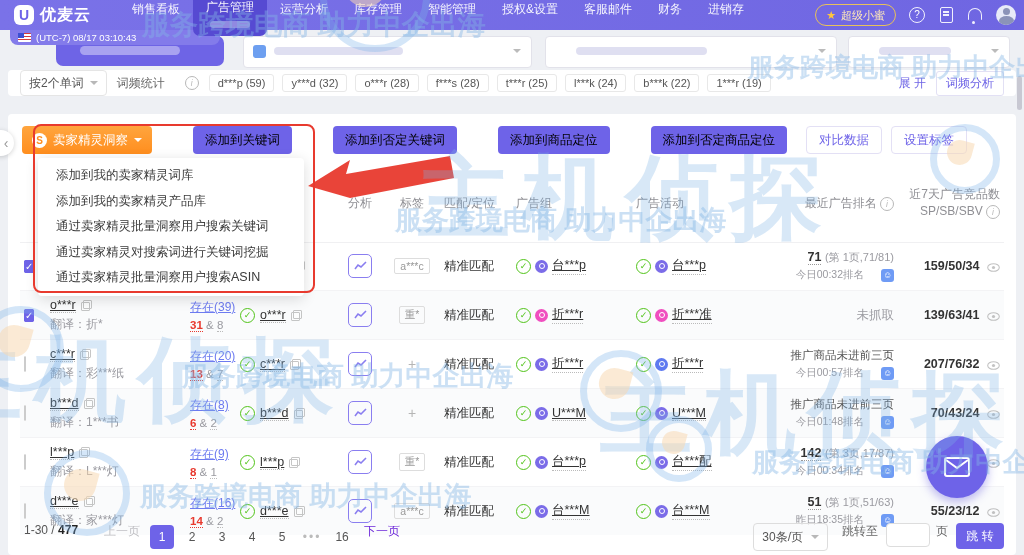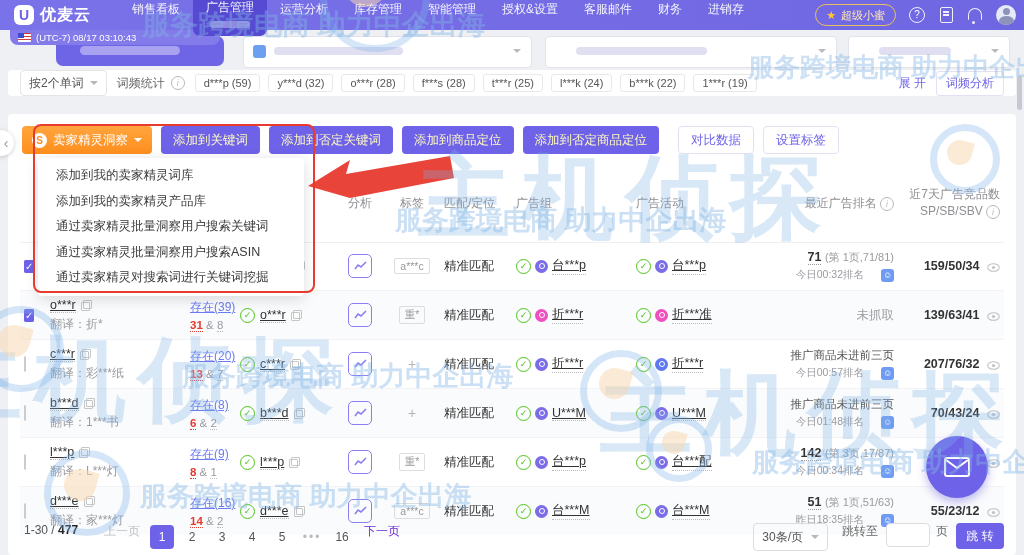--- a/index.html
+++ b/index.html
@@ -39,36 +39,36 @@
   .tb-sel::after{content:"";position:absolute;right:10px;top:12px;border:4px solid transparent;border-top-color:#bbb;}
   .tb-sel .mini-ico{position:absolute;left:9px;top:8px;width:13px;height:13px;border-radius:3px;background:#6d9ff0;}
   .tb-sel.s1{left:243px;width:287px;}
   .tb-sel.s2{left:545px;width:290px;}
   .tb-sel.s3{left:848px;width:160px;}
 
   
   .freq{position:absolute;left:8px;top:70px;width:1008px;height:26px;background:#fff;border-radius:4px;z-index:6;display:flex;align-items:center;gap:10px;padding:0 12px;box-sizing:border-box;}
   .wsel{height:24px;border:1px solid #e5e5e5;border-radius:4px;display:flex;align-items:center;gap:6px;padding:0 8px;font-size:12px;color:#555;cursor:pointer;}
   .caret{border:4px solid transparent;border-top-color:#b8b8b8;margin-top:4px;}
-  .freq-lab{font-size:12px;color:#666;display:flex;align-items:center;gap:6px;}
+  .freq-lab{font-size:12px;color:#666;display:flex;align-items:center;gap:20px;}
   .i-ico{width:12px;height:12px;border:1px solid #b8b8b8;border-radius:50%;color:#b8b8b8;font-size:8.5px;line-height:12px;text-align:center;font-style:italic;}
   .chips{display:flex;gap:8px;}
   .chip{border:1px solid #e8e8e8;border-radius:3px;padding:2px 8px;font-size:11px;color:#555;cursor:pointer;white-space:nowrap;}
   .freq-sp{flex:1;}
   .lnk-btn{color:#6e64e6;font-size:12px;cursor:pointer;white-space:nowrap;}
   .freq-an{border:1px solid #e2e0f4;border-radius:3px;padding:3px 9px;}
 
   
   .card{position:absolute;left:8px;top:114px;width:1008px;height:441px;background:#fff;border-radius:4px;z-index:6;}
   .actions{position:absolute;top:12px;left:14px;right:14px;display:flex;align-items:center;gap:9px;}
   .btn{height:28px;border-radius:4px;font-size:12.5px;display:flex;align-items:center;padding:0 12px;cursor:pointer;white-space:nowrap;box-sizing:border-box;}
   .btn-orange{background:linear-gradient(#ffa53e,#ff8e1e);color:#fff;gap:6px;padding:0 10px;}
   .s-circle{width:15px;height:15px;border-radius:50%;background:#fff;color:#ff8e1e;font-weight:bold;font-size:10px;display:flex;align-items:center;justify-content:center;}
   .wcaret{border:4px solid transparent;border-top-color:#fff;margin-top:4px;}
-  .btn-purple{background:#6e63e8;color:#fef9c3;}
+  .btn-purple{background:#6e63e8;color:#000000;margin-left:32px;}
   .btn-ghost{background:#fff;border:1px solid #e3e0f5;color:#6e63e8;}
   .gap-l{margin-left:10px;}
 
   
   .thead{position:absolute;top:50px;left:12px;right:12px;height:78px;display:flex;align-items:center;font-size:12px;color:#8f8f94;border-bottom:1px solid #f0f0f2;}
   .tbody{position:absolute;top:128px;left:12px;right:12px;}
   .trow{height:48px;display:flex;align-items:center;border-top:1px solid #f3f3f5;font-size:12.5px;color:#333;}
   .trow:first-child{border-top:none;}
   .trow.zebra{background:#fafbfc;}
   .c-check{width:30px;flex:none;}
@@ -676,22 +676,22 @@
       <input class="jump-input" style="">
       <span class="page-unit">页</span>
       <div class="jump-btn">跳 转</div>
     </div>
   </div>
 
   <div class="dropdown">
       <div class="dd-item">添加到我的卖家精灵词库</div>
       <div class="dd-item">添加到我的卖家精灵产品库</div>
       <div class="dd-item">通过卖家精灵批量洞察用户搜索关键词</div>
+      <div class="dd-item">通过卖家精灵对搜索词进行关键词挖掘</div>
       <div class="dd-item">通过卖家精灵批量洞察用户搜索ASIN</div>
-      <div class="dd-item">通过卖家精灵对搜索词进行关键词挖掘</div>
     </div>
 
   <div class="red-rect"></div>
   <svg class="red-arrow" width="150" height="60">
     <polygon points="2,36 44,10 40,24 144,6 148,28 44,48" fill="#e83a2e" opacity="0.95"></polygon>
   </svg>
 
   <div class="chat-fab">
     <svg width="26" height="20" viewBox="0 0 26 20">
       <rect x="1" y="1" width="24" height="18" rx="2" fill="none" stroke="#fff" stroke-width="2"></rect>

